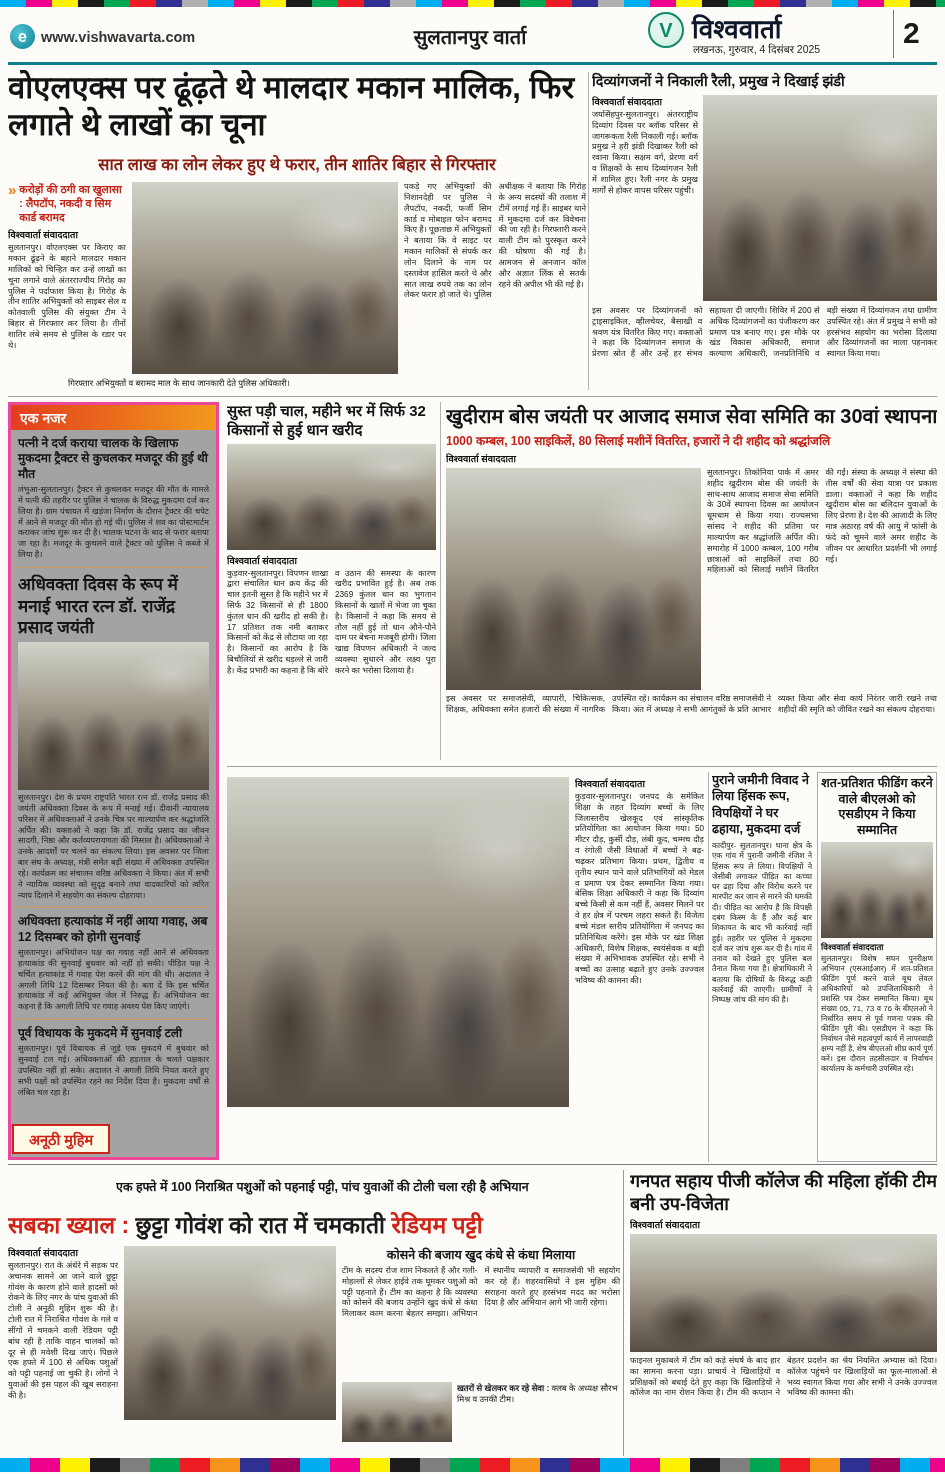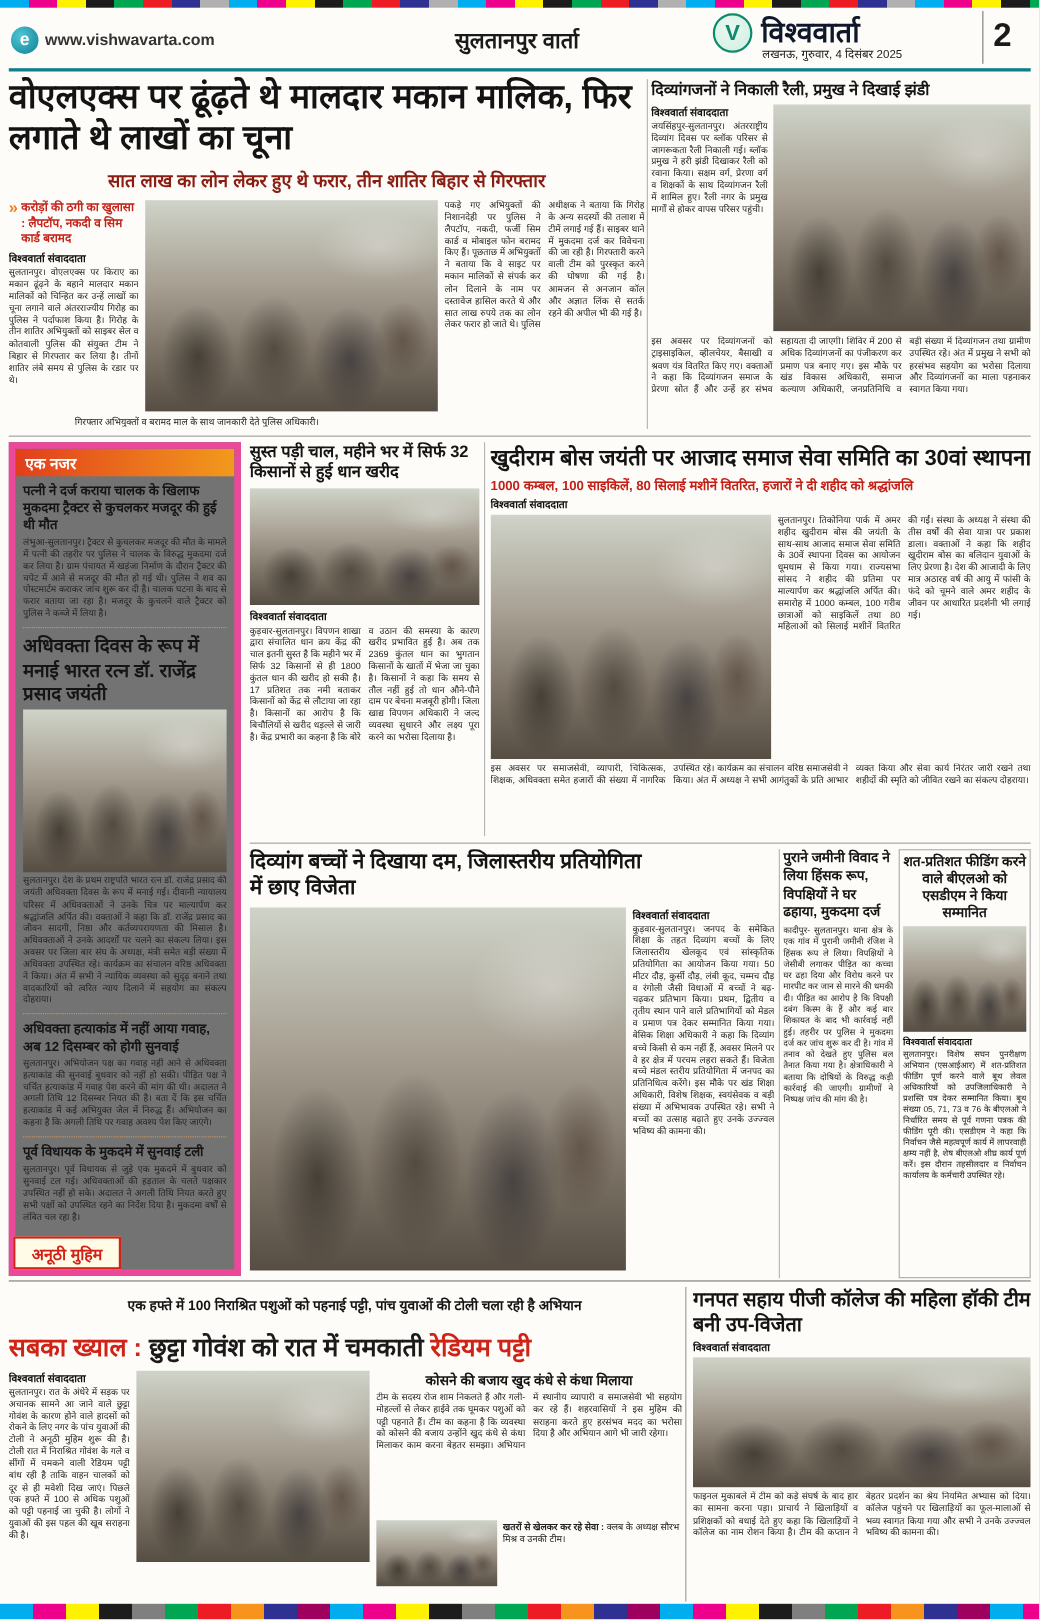--- a/index.html
+++ b/index.html
@@ -28,21 +28,21 @@
   .brand-logo{width:36px;height:36px;border-radius:50%;background:radial-gradient(circle at 40% 35%,#eaf8f1,#cfeee0);
      border:2px solid #0d8a6a;color:#0d8a6a;font-weight:bold;font-size:20px;display:flex;align-items:center;justify-content:center}
   .teal-rule{position:absolute;height:3px;background:#0d7e8a}
   
   .lead-h{font-size:31px;line-height:1.18;font-weight:bold;color:#131313}
   .lead-sub{font-size:16.5px;font-weight:bold;color:#8a1d12;text-align:center;margin-top:9px}
   .kicker{display:flex;gap:3px}
   .kicker .chev{color:#ef7d1a;font-weight:bold;font-size:15px;line-height:1}
   .kicker .ktext{color:#c3251c;font-weight:bold;font-size:10.8px;line-height:1.3}
   
-  .en-box{border:6px solid #ec4899;background:#737373;overflow:hidden}
+  .en-box{border:3px solid #ec4899;background:#a3a3a3;overflow:hidden}
   .en-head{background:linear-gradient(90deg,#e23e1d,#f29a1c);color:#fff;font-weight:bold;font-size:14px;padding:3px 9px}
   .en-inner{padding:6px 7px}
   .en-story{border-bottom:1px dotted #cf9a63;padding-bottom:6px;margin-bottom:6px}
   .en-story:last-child{border-bottom:none}
   .en-story-h{font-weight:bold;font-size:12px;line-height:1.28;margin-bottom:3px;color:#151515}
   .sec-h{font-weight:bold;color:#141414}
   .nowrap{white-space:nowrap;overflow:hidden}
   .red-sub{color:#c42017;font-weight:bold}
   .band-label{border:2px solid #d02318;color:#d02318;background:#fffbe7;font-weight:bold;font-size:14.5px;
       display:flex;align-items:center;justify-content:center}
@@ -149,21 +149,20 @@
     <div style="display:flex;gap:6px;margin-top:3px;height:222px">
       <div class="photo" style="width:255px;height:222px"></div>
       <div class="body-text cols2" style="flex:1;height:222px">सुलतानपुर। तिकोनिया पार्क में अमर शहीद खुदीराम बोस की जयंती के साथ-साथ आजाद समाज सेवा समिति के 30वें स्थापना दिवस का आयोजन धूमधाम से किया गया। राज्यसभा सांसद ने शहीद की प्रतिमा पर माल्यार्पण कर श्रद्धांजलि अर्पित की। समारोह में 1000 कम्बल, 100 गरीब छात्राओं को साइकिलें तथा 80 महिलाओं को सिलाई मशीनें वितरित की गईं। संस्था के अध्यक्ष ने संस्था की तीस वर्षों की सेवा यात्रा पर प्रकाश डाला। वक्ताओं ने कहा कि शहीद खुदीराम बोस का बलिदान युवाओं के लिए प्रेरणा है। देश की आजादी के लिए मात्र अठारह वर्ष की आयु में फांसी के फंदे को चूमने वाले अमर शहीद के जीवन पर आधारित प्रदर्शनी भी लगाई गई।</div>
     </div>
     <div class="body-text cols3" style="margin-top:4px;height:66px">इस अवसर पर समाजसेवी, व्यापारी, चिकित्सक, शिक्षक, अधिवक्ता समेत हजारों की संख्या में नागरिक उपस्थित रहे। कार्यक्रम का संचालन वरिष्ठ समाजसेवी ने किया। अंत में अध्यक्ष ने सभी आगंतुकों के प्रति आभार व्यक्त किया और सेवा कार्य निरंतर जारी रखने तथा शहीदों की स्मृति को जीवित रखने का संकल्प दोहराया।</div>
   </div>
 
   <div class="hrule" style="left:227px;top:766px;width:710px"></div>
 
   <div class="abs" style="left:227px;top:772px;width:477px;height:390px;overflow:hidden">
-    <div class="sec-h" style="font-size:19px;line-height:1.25;width:360px">दिव्यांग बच्चों ने दिखाया दम, जिलास्तरीय प्रतियोगिता में छाए विजेता</div>
     <div style="display:flex;gap:6px;margin-top:5px;height:330px">
       <div class="photo" style="width:342px;height:330px"></div>
       <div style="flex:1;overflow:hidden">
         <div class="byline">विश्ववार्ता संवाददाता</div>
         <div class="body-text" style="margin-top:2px;height:312px">कुड़वार-सुलतानपुर। जनपद के समेकित शिक्षा के तहत दिव्यांग बच्चों के लिए जिलास्तरीय खेलकूद एवं सांस्कृतिक प्रतियोगिता का आयोजन किया गया। 50 मीटर दौड़, कुर्सी दौड़, लंबी कूद, चम्मच दौड़ व रंगोली जैसी विधाओं में बच्चों ने बढ़-चढ़कर प्रतिभाग किया। प्रथम, द्वितीय व तृतीय स्थान पाने वाले प्रतिभागियों को मेडल व प्रमाण पत्र देकर सम्मानित किया गया। बेसिक शिक्षा अधिकारी ने कहा कि दिव्यांग बच्चे किसी से कम नहीं हैं, अवसर मिलने पर वे हर क्षेत्र में परचम लहरा सकते हैं। विजेता बच्चे मंडल स्तरीय प्रतियोगिता में जनपद का प्रतिनिधित्व करेंगे। इस मौके पर खंड शिक्षा अधिकारी, विशेष शिक्षक, स्वयंसेवक व बड़ी संख्या में अभिभावक उपस्थित रहे। सभी ने बच्चों का उत्साह बढ़ाते हुए उनके उज्ज्वल भविष्य की कामना की।</div>
       </div>
     </div>
   </div>
 
   <div class="vrule" style="left:708px;top:772px;height:390px"></div>

